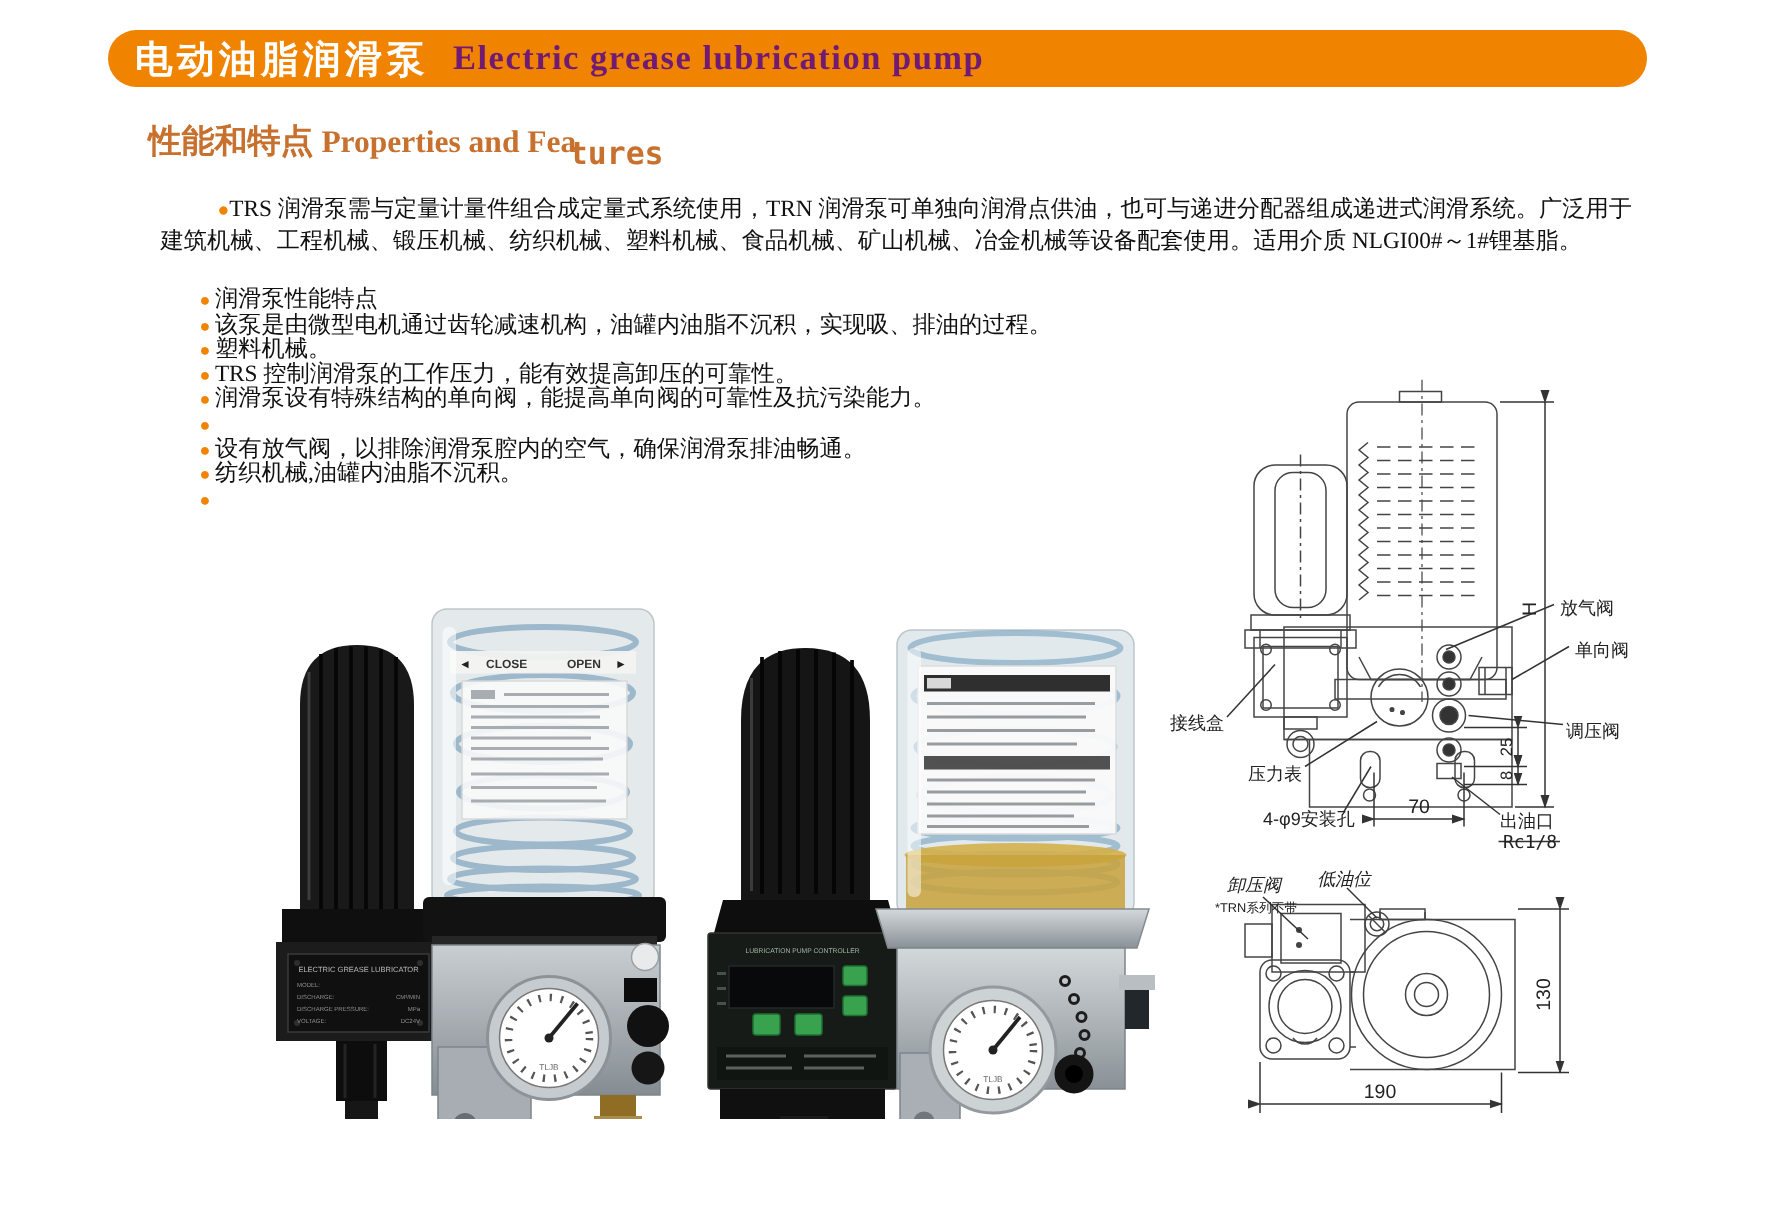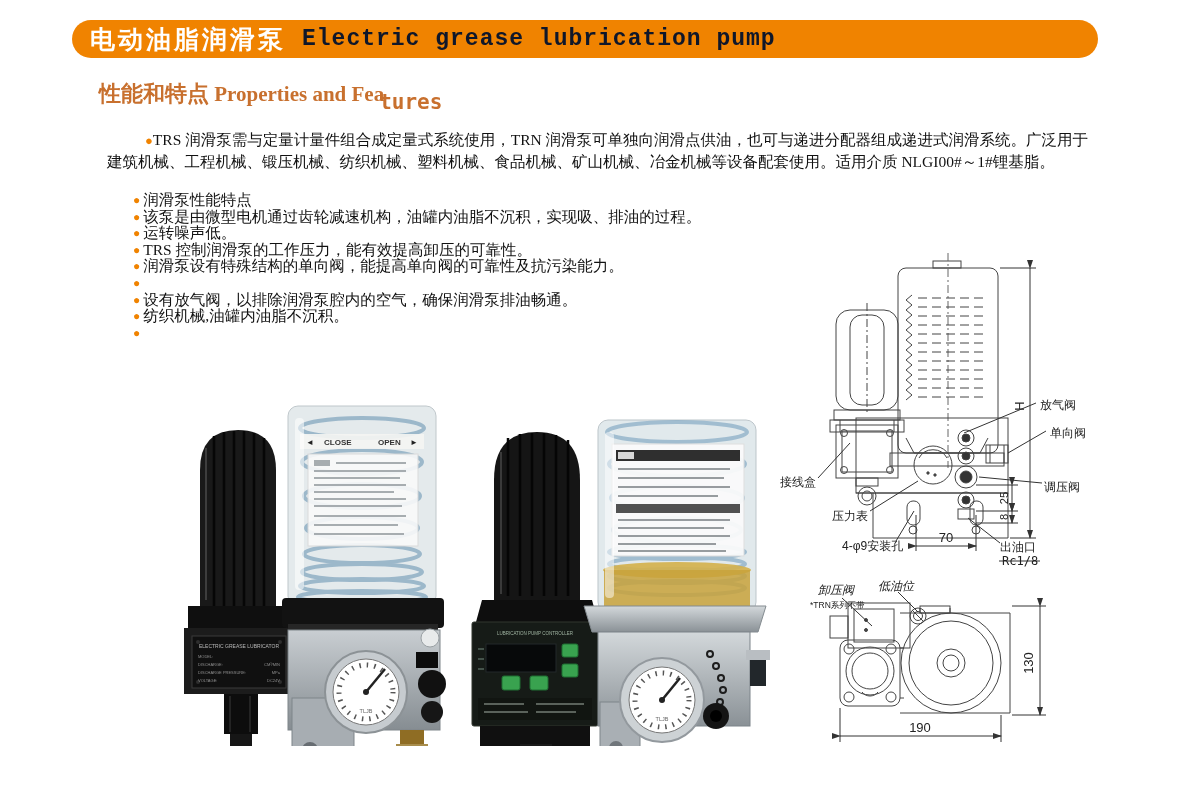--- a/index.html
+++ b/index.html
@@ -2,22 +2,22 @@
 <html><head>
 <meta charset="utf-8">
 <style>
   html,body{margin:0;padding:0;background:#fff;}
   .page{position:relative;width:1190px;height:746px;background:#ffffff;overflow:hidden;
         font-family:"Liberation Sans",sans-serif;color:#1a1a1a;}
   
   .banner{position:absolute;left:72px;top:20px;width:1026px;height:38px;border-radius:19px;
           background:#F08300;display:flex;align-items:center;box-sizing:border-box;padding-left:18px;}
   .banner .zh{color:#fff;font-size:25px;font-weight:bold;letter-spacing:3px;font-family:"Liberation Sans",sans-serif;}
-  .banner .en{color:#0f172a;font-size:23px;font-weight:bold;margin-left:16px;letter-spacing:1px;
-              font-family:Liberation Mono, monospace;}
+  .banner .en{color:#701a75;font-size:23px;font-weight:bold;margin-left:16px;letter-spacing:1px;
+              font-family:Liberation Serif, serif;}
   
   .sec-head{position:absolute;left:99px;top:79px;color:#C8702E;font-size:22px;font-weight:bold;white-space:nowrap;}
   .sec-head .en{font-family:Liberation Serif, serif;font-size:21px;}
   .sec-head .en-tail{position:relative;top:8px;left:-5px;font-family:"DejaVu Sans Mono",monospace;font-size:21px;}
   
   .intro{position:absolute;left:107px;top:129px;width:992px;font-size:15.5px;line-height:21px;
          font-family:"Liberation Serif",serif;color:#111;text-indent:38px;}
   .intro .dot{color:#F08300;font-size:13px;}
   .features{position:absolute;left:133px;top:192px;margin:0;padding:0;list-style:none;width:780px;}
   .features li{display:flex;align-items:flex-start;font-size:15.5px;line-height:16.6px;
@@ -52,21 +52,21 @@
     <li>
         <span class="dot">●</span>
         <span>润滑泵性能特点</span>
       </li>
     <li>
         <span class="dot">●</span>
         <span>该泵是由微型电机通过齿轮减速机构，油罐内油脂不沉积，实现吸、排油的过程。</span>
       </li>
     <li>
         <span class="dot">●</span>
-        <span>运转噪声低。</span>
+        <span>塑料机械。</span>
       </li>
     <li>
         <span class="dot">●</span>
         <span>TRS 控制润滑泵的工作压力，能有效提高卸压的可靠性。</span>
       </li>
     <li>
         <span class="dot">●</span>
         <span>润滑泵设有特殊结构的单向阀，能提高单向阀的可靠性及抗污染能力。</span>
       </li>
     <li>

